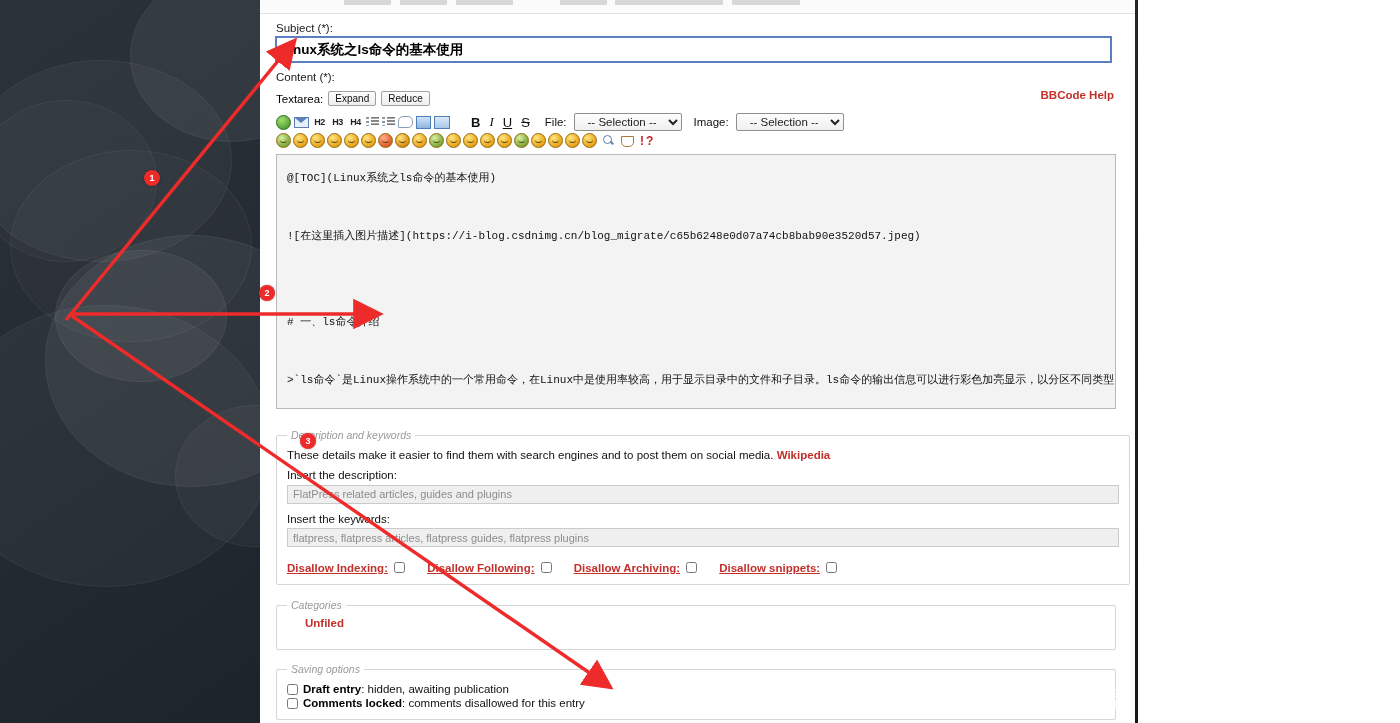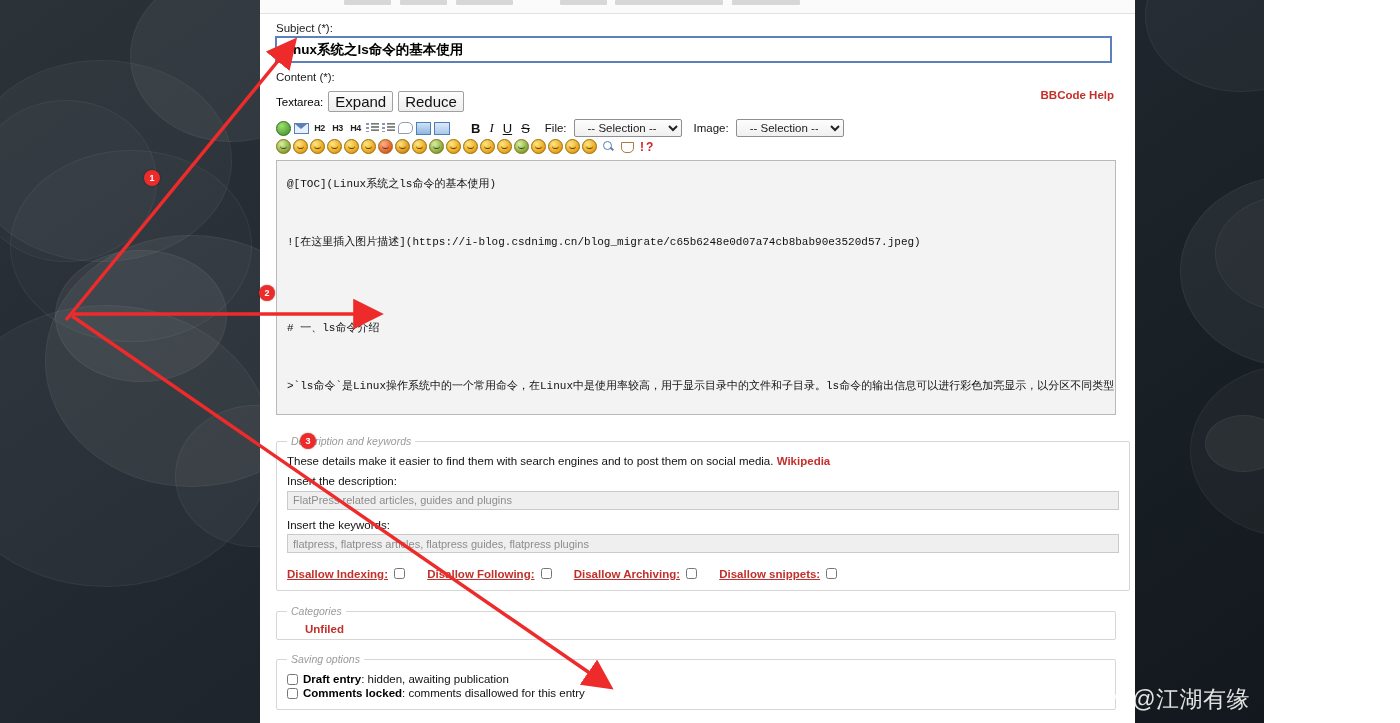--- a/index.html
+++ b/index.html
@@ -7,21 +7,21 @@
     margin: 0;
     padding: 0;
     width: 1400px;
     height: 723px;
     overflow: hidden;
     font-family: "Liberation Sans", sans-serif;
   }
 
   #desktop {
     position: relative;
-    width: 1264px;
+    width: 1138px;
     height: 723px;
     background: linear-gradient(145deg, #2b3238 0%, #232a31 35%, #1b2228 65%, #12181d 100%);
     overflow: hidden;
   }
 
   
   .bokeh {
     position: absolute;
     border-radius: 50%;
     background: rgba(255,255,255,0.035);
@@ -97,21 +97,21 @@
   }
 
   .textarea-ctl {
     display: flex;
     align-items: center;
     gap: 5px;
     margin-top: 8px;
     font-size: 11.5px;
   }
   .btn-sm {
-    font-size: 15px;
+    font-size: 10px;
     padding: 1px 6px;
     border: 1px solid #a0a0a0;
     background: linear-gradient(#fdfdfd, #eeeeee);
     border-radius: 2px;
     color: #111;
     cursor: pointer;
     font-family: "Liberation Sans", sans-serif;
   }
 
   .toolbar {
@@ -548,21 +548,21 @@
             <span class="d">Disallow Archiving:</span>
             <input type="checkbox" style="">
           </span>
           <span>
             <span class="d">Disallow snippets:</span>
             <input type="checkbox" style="">
           </span>
         </div>
       </fieldset>
 
-      <fieldset class="box" style="padding-bottom:4px; margin-top:14px;">
+      <fieldset class="box" style="padding-bottom:20px; margin-top:14px;">
         <legend>Categories</legend>
         <div class="cat">Unfiled</div>
       </fieldset>
 
       <fieldset class="box" style="padding-bottom:8px; margin-top:13px;">
         <legend>Saving options</legend>
         <div class="save-opt">
           <input type="checkbox" style="">
           <span><b>Draft entry</b><span>: hidden, awaiting publication</span></span>
         </div>

